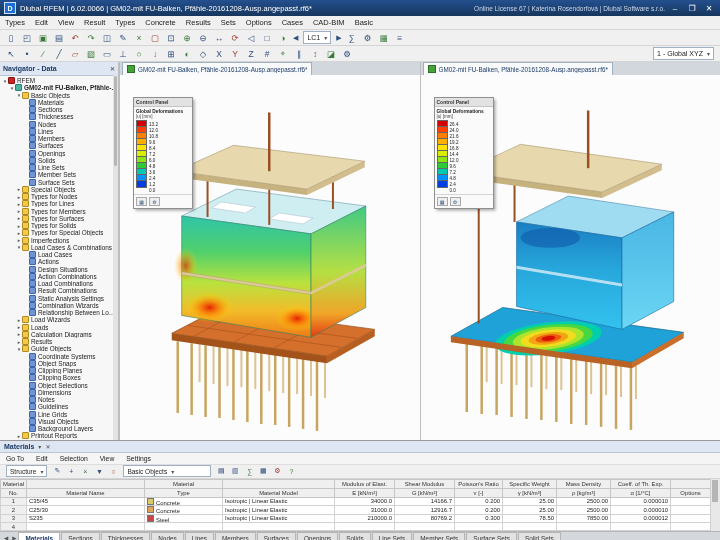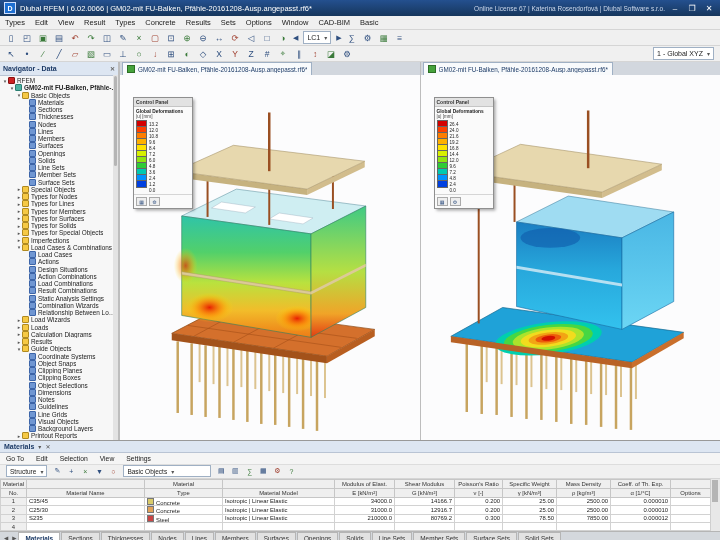--- a/index.html
+++ b/index.html
@@ -129,21 +129,21 @@
   <div class="menubar" id="menu-bar">
       <span class="menu-item">Types</span>
       <span class="menu-item">Edit</span>
       <span class="menu-item">View</span>
       <span class="menu-item">Result</span>
       <span class="menu-item">Types</span>
       <span class="menu-item">Concrete</span>
       <span class="menu-item">Results</span>
       <span class="menu-item">Sets</span>
       <span class="menu-item">Options</span>
-      <span class="menu-item">Window</span>
+      <span class="menu-item">Cases</span>
       <span class="menu-item">CAD-BIM</span>
       <span class="menu-item">Basic</span>
     </div>
 
   <div class="toolbar">
     <span class="tb-group" id="tb1-icons">
         <span class="tb-icon">▯</span>
         <span class="tb-icon">◰</span>
         <span class="tb-icon">▣</span>
         <span class="tb-icon">▤</span>

